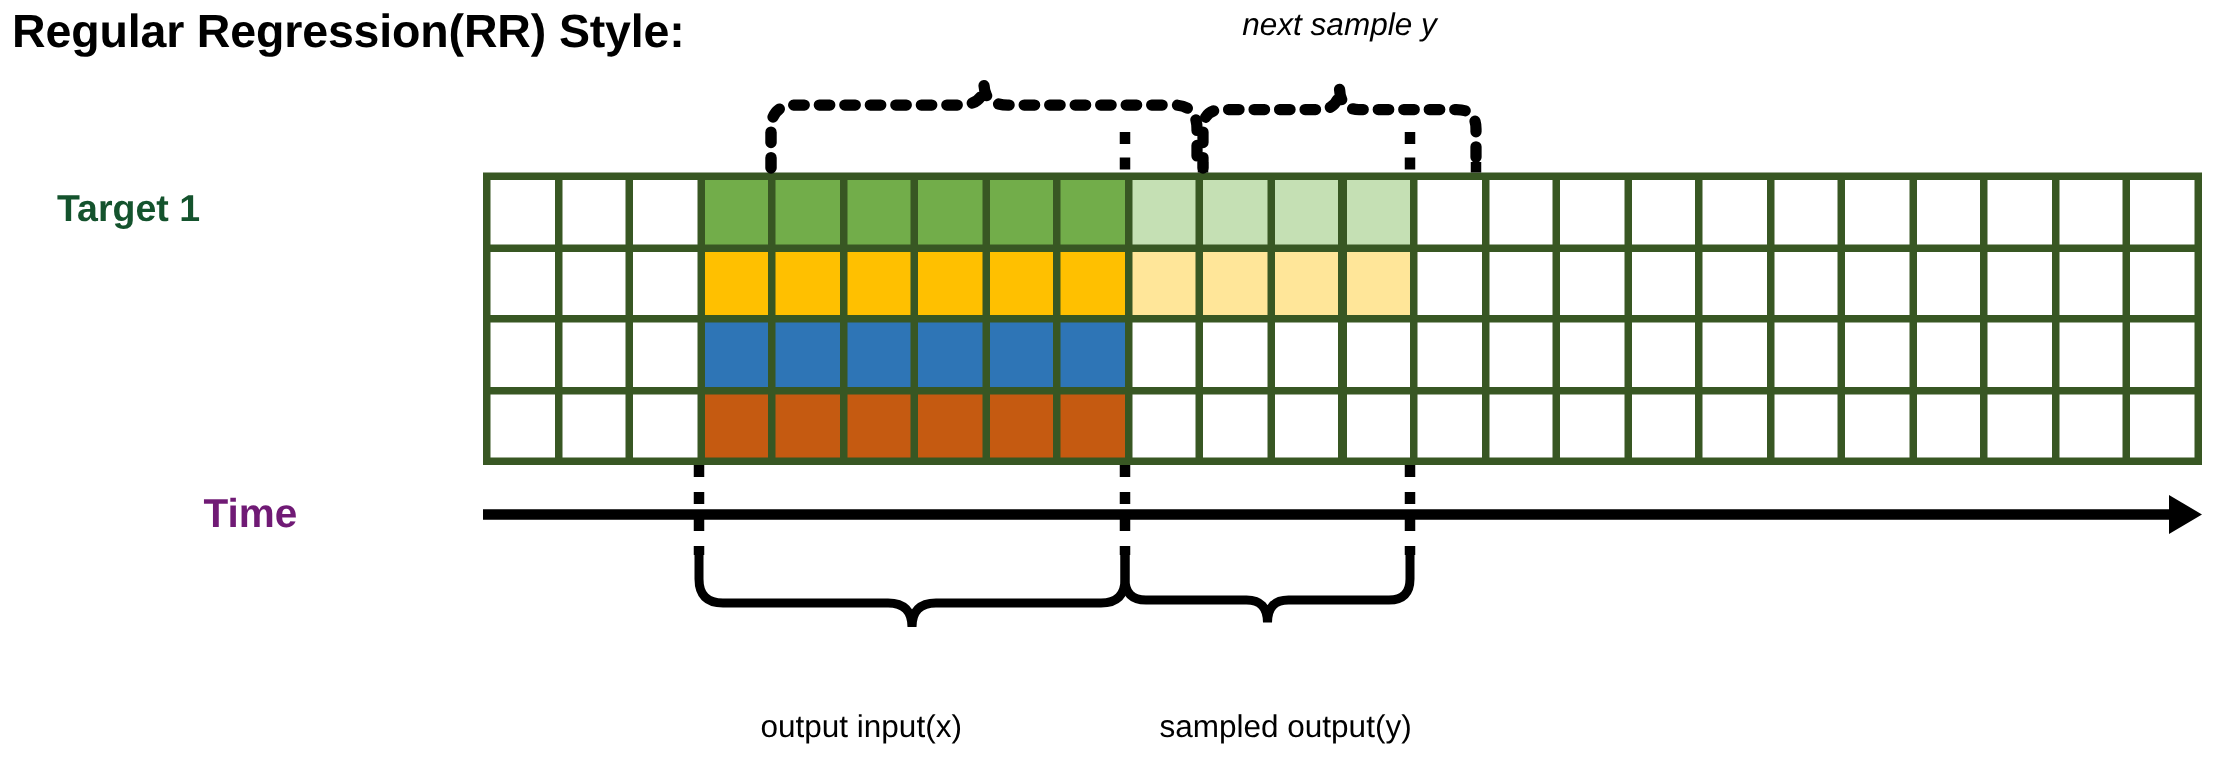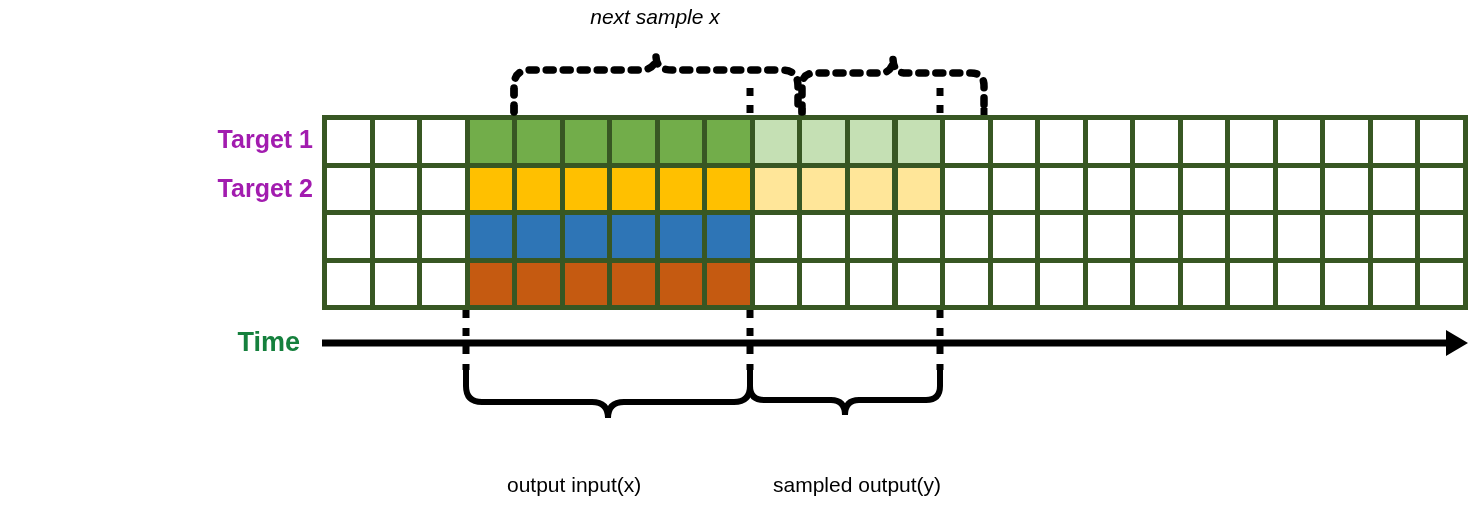--- a/index.html
+++ b/index.html
@@ -22,66 +22,66 @@
   
   .sample-label{
     position:absolute;top:5px;
     font-size:21px;font-style:italic;color:#000;
     white-space:nowrap;transform:translateX(-50%);
   }
 
   
   .row-label{
     position:absolute;
-    width:275px;text-align:right;
-    font-size:25px;font-weight:700;color:#a21caf;
+    width:275px;
+    font-size:25px;font-weight:700;color:#14532d;
     white-space:nowrap;
     left:38px;
     height:48.75px;line-height:48.75px;
   }
 
   
   #grid{
     position:absolute;left:322px;top:115px;
     width:1146px;height:195px;
     background:#385723;
     box-sizing:border-box;
   }
   .cell{
     position:absolute;
     background:#ffffff;
   }
 
   
   #time-label{
-    position:absolute;left:0px;top:327px;width:300px;
-    text-align:right;font-size:27px;font-weight:700;color:#15803d;
+    position:absolute;left:17px;top:327px;width:300px;
+    text-align:center;font-size:27px;font-weight:700;color:#701a75;
   }
   #time-axis{position:absolute;left:322px;top:325px;width:1154px;height:38px;}
 
   
   #overlay{position:absolute;left:0;top:0;width:1476px;height:516px;pointer-events:none;}
 
   
   .caption{
     position:absolute;
     font-size:21px;color:#000;line-height:24.5px;
     white-space:pre;
   }
 </style>
 </head>
 <body>
 
 <div id="stage">
 
-
-  <div class="sample-label" style="left:655px;">next sample x</div>
+  <div id="title">Regular Regression(RR) Style:</div>
+
+  <div class="sample-label" style="left:893px;">next sample y</div>
 
   <div class="row-label" style="top:115px;">Target 1</div>
-  <div class="row-label" style="top:163.75px;">Target 2</div>
 
   <div id="grid" style="background: rgb(56, 87, 35);">
       <div class="cell" style="left: 5px; top: 5px; width: 42.5417px; height: 42.5px; background: rgb(255, 255, 255);"></div>
       <div class="cell" style="left: 52.5417px; top: 5px; width: 42.5417px; height: 42.5px; background: rgb(255, 255, 255);"></div>
       <div class="cell" style="left: 100.083px; top: 5px; width: 42.5417px; height: 42.5px; background: rgb(255, 255, 255);"></div>
       <div class="cell" style="left: 147.625px; top: 5px; width: 42.5417px; height: 42.5px; background: rgb(114, 173, 74);"></div>
       <div class="cell" style="left: 195.167px; top: 5px; width: 42.5417px; height: 42.5px; background: rgb(114, 173, 74);"></div>
       <div class="cell" style="left: 242.708px; top: 5px; width: 42.5417px; height: 42.5px; background: rgb(114, 173, 74);"></div>
       <div class="cell" style="left: 290.25px; top: 5px; width: 42.5417px; height: 42.5px; background: rgb(114, 173, 74);"></div>
       <div class="cell" style="left: 337.792px; top: 5px; width: 42.5417px; height: 42.5px; background: rgb(114, 173, 74);"></div>

